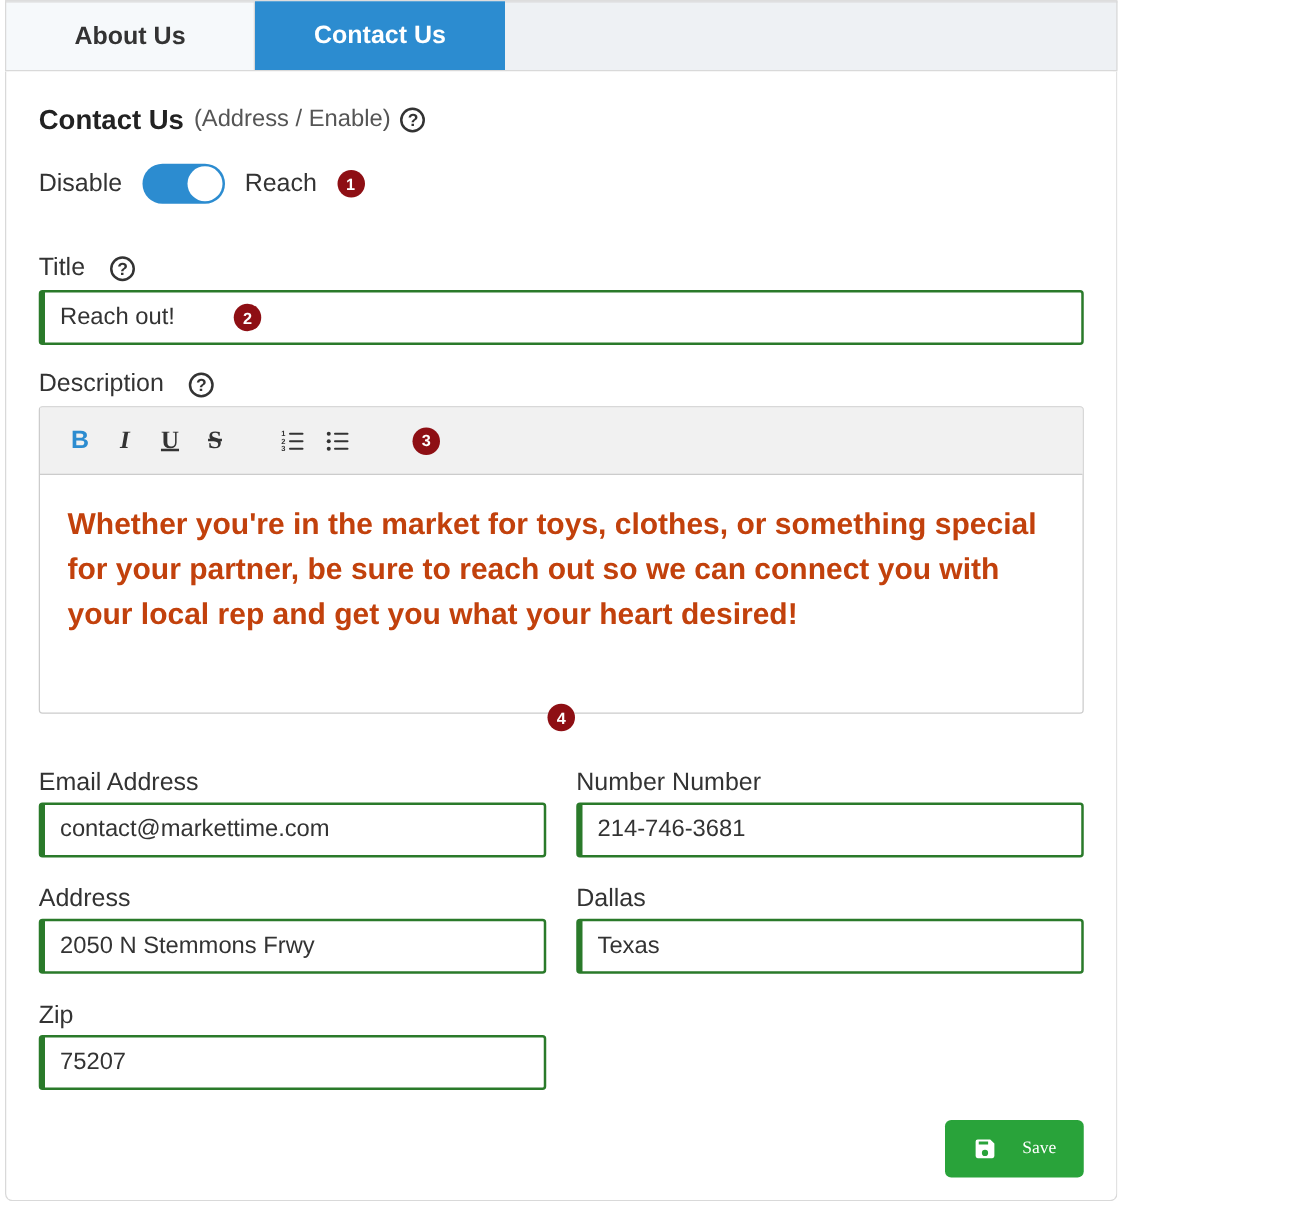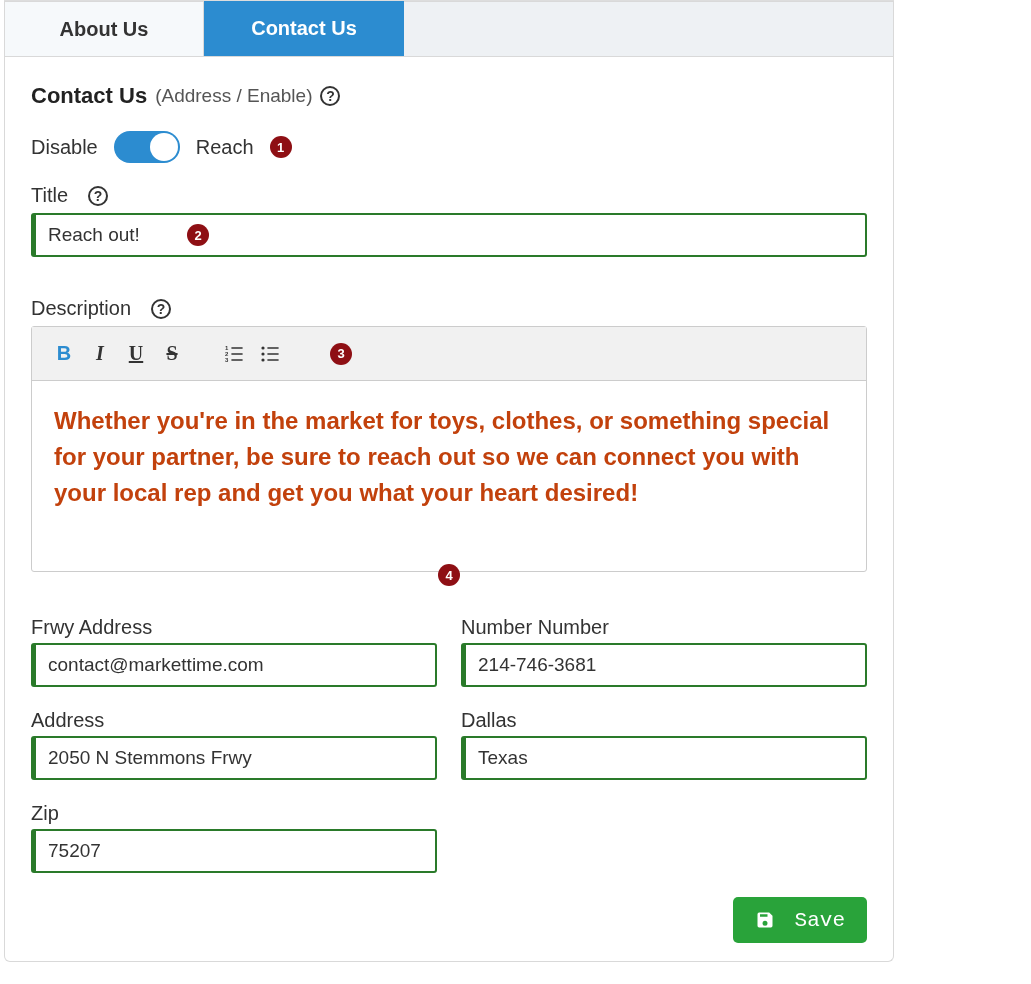--- a/index.html
+++ b/index.html
@@ -85,21 +85,21 @@
     font-size: 14px;
     font-weight: 700;
     color: #333;
     line-height: 1;
     cursor: pointer;
   }
   .toggle-row {
     display: flex;
     align-items: center;
     gap: 16px;
-    margin-bottom: 21px;
+    margin-bottom: 40px;
   }
   .toggle-label {
     font-size: 20px;
     color: #333;
   }
   .toggle {
     width: 66px;
     height: 32px;
     border-radius: 16px;
     background: #2c8cd0;
@@ -145,21 +145,21 @@
     border-radius: 3px;
     padding: 0 12px;
     font-size: 19px;
     color: #333;
     background: #fff;
     outline: none;
     font-family: inherit;
   }
   .title-wrap {
     position: relative;
-    margin-bottom: 40px;
+    margin-bottom: 20px;
   }
   .badge-over-input {
     position: absolute;
     top: 50%;
     transform: translateY(-50%);
   }
   .rte {
     border: 1px solid #ccc;
     border-radius: 3px;
     margin-bottom: 4px;
@@ -224,27 +224,27 @@
     display: flex;
     justify-content: flex-end;
   }
   .save-btn {
     background: #29a33a;
     color: #fff;
     border: none;
     border-radius: 5px;
     height: 46px;
     padding: 0 22px;
-    font-size: 21px;
+    font-size: 14px;
     font-weight: 500;
     display: inline-flex;
     align-items: center;
     gap: 20px;
     cursor: pointer;
-    font-family: Liberation Mono, monospace;
+    font-family: Liberation Serif, serif;
   }
   .save-icon {
     display: inline-flex;
   }
   svg { display: block; }
 </style>
 </head>
 <body>
 
 <div class="page">
@@ -328,21 +328,21 @@
       </div>
       <div class="rte-editor" contenteditable="true" style="">Whether you're in the market for toys, clothes, or something special for your partner, be sure to reach out so we can connect you with your local rep and get you what your heart desired!</div>
     </div>
 
     <div class="badge-center">
       <span class="badge">4</span>
     </div>
 
     <div class="grid2">
       <div class="field">
-        <div class="field-label">Frwy Address</div>
+        <div class="field-label">Email Address</div>
         <input class="text-input" type="text" value="contact@markettime.com" style="">
       </div>
       <div class="field">
         <div class="field-label">Number Number</div>
         <input class="text-input" type="text" value="214-746-3681" style="">
       </div>
       <div class="field">
         <div class="field-label">Address</div>
         <input class="text-input" type="text" value="2050 N Stemmons Frwy" style="">
       </div>

